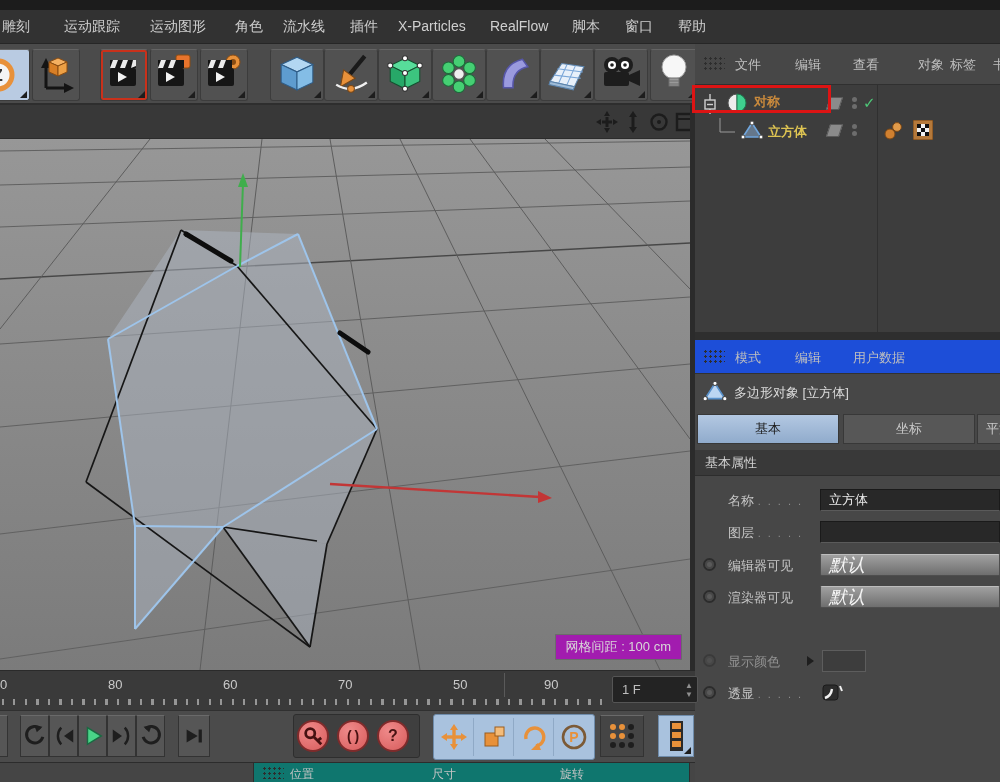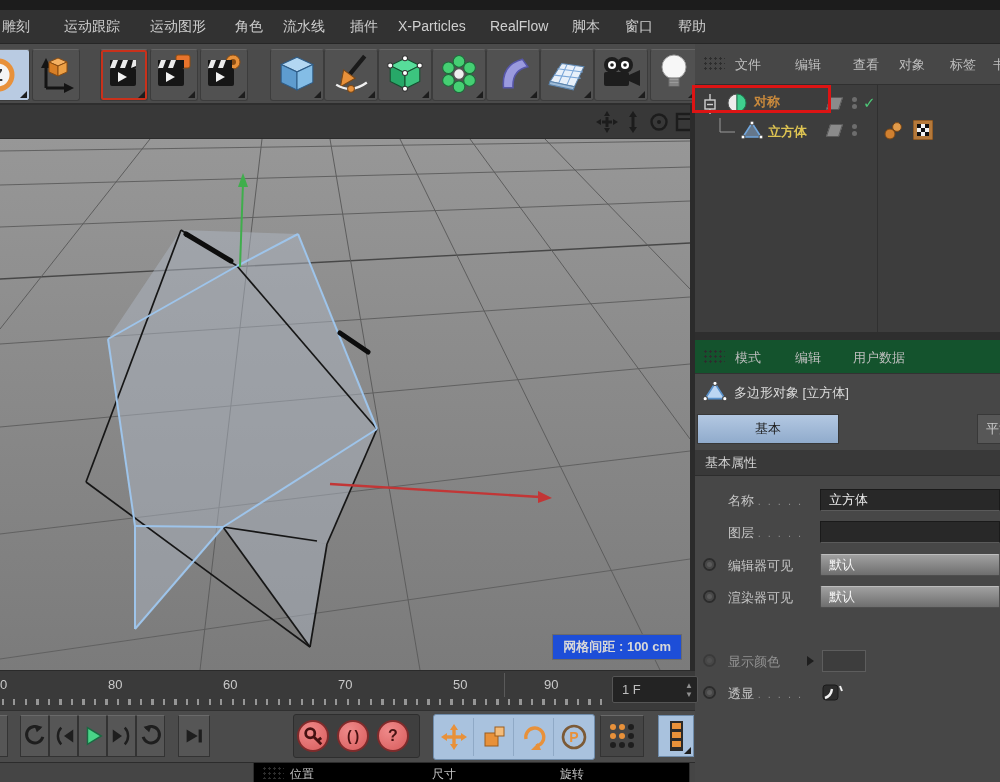--- a/index.html
+++ b/index.html
@@ -14,50 +14,50 @@
   
   .toolbar{left:0;top:44px;width:1000px;height:61px;background:#4b4b4b;border-bottom:2px solid #2e2e2e;}
   .tbtn{position:absolute;top:5px;height:52px;background:#515151;border:1px solid #3c3c3c;
         border-top-color:#646464;border-radius:3px;display:flex;align-items:center;justify-content:center;overflow:hidden;}
   .fly::after{content:"";position:absolute;right:2px;bottom:2px;border-left:7px solid transparent;border-bottom:7px solid #1d1d1d;}
   .clap-sel{box-shadow:inset 0 0 0 2px #c9311b;}
   
   .viewport{left:0;top:105px;width:690px;height:565px;background:#7d7d7d;}
   .vp-header{position:absolute;left:0;top:0;width:690px;height:34px;background:#383838;border-bottom:1px solid #2c2c2c;}
   .vp-nav{position:absolute;top:6px;width:22px;height:22px;}
-  .grid-label{position:absolute;right:8px;bottom:10px;background:#1d4ed8;border:1px solid #6b6b6b;
-              color:#d8d8d8;font-size:13px;padding:3px 10px;font-weight:bold;}
+  .grid-label{position:absolute;right:8px;bottom:10px;background:#a21caf;border:1px solid #6b6b6b;
+              color:#d8d8d8;font-size:13px;padding:3px 10px;}
   .panel-divider{left:690px;top:105px;width:5px;height:677px;background:#2b2b2b;}
   
   .om-menubar{left:695px;top:44px;width:305px;height:41px;background:#474747;border-bottom:1px solid #303030;}
   .pmenu{position:absolute;top:12px;font-size:13px;color:#bfbfbf;white-space:nowrap;}
   .grip{position:absolute;width:22px;height:16px;
         background-image:radial-gradient(#2d2d2d 1.2px,transparent 1.3px);background-size:5px 5px;}
   .om-body{left:695px;top:85px;width:305px;height:247px;background:#3d3d3d;}
   .om-coldiv{position:absolute;left:182px;top:0;width:1px;height:247px;background:#303030;}
   .om-name{position:absolute;font-size:13px;font-weight:bold;white-space:nowrap;}
   .layer-ico{position:absolute;width:13px;height:13px;background:#8b8b8b;transform:skewX(-18deg);border:1px solid #5a5a5a;}
   .vis-dots{position:absolute;width:6px;height:15px;}
   .vis-dots i{display:block;width:5px;height:5px;border-radius:50%;background:#6d6d6d;margin:2px 0;}
   .splitter{left:695px;top:332px;width:305px;height:8px;background:#2e2e2e;}
-  .am-menubar{left:695px;top:340px;width:305px;height:34px;background:#14532d;border-bottom:1px solid #323232;}
+  .am-menubar{left:695px;top:340px;width:305px;height:34px;background:#1d4ed8;border-bottom:1px solid #323232;}
   .am-body{left:695px;top:374px;width:305px;height:408px;background:#474747;}
   .am-title{position:absolute;left:39px;top:10px;color:#dcdcdc;font-size:13px;white-space:nowrap;}
   .tab{position:absolute;top:40px;height:30px;font-size:13px;display:flex;align-items:center;justify-content:center;
        background:#575757;color:#c9c9c9;border:1px solid #383838;}
   .tab.sel{background:linear-gradient(#b3c8e2,#90abcc);color:#1d1d1d;}
   .section-bar{position:absolute;left:0;top:76px;width:305px;height:26px;background:#393939;border-bottom:1px solid #2d2d2d;
                color:#d2d2d2;font-size:13px;display:flex;align-items:center;padding-left:10px;}
   .arow{position:absolute;left:0;width:305px;height:26px;}
   .alabel{position:absolute;left:33px;top:5px;font-size:13px;color:#c6c6c6;white-space:nowrap;}
   .aleader{color:#8d8d8d;letter-spacing:2px;font-size:11px;}
   .acirc{position:absolute;left:8px;top:6px;width:13px;height:13px;border-radius:50%;border:2px solid #2c2c2c;background:#5a5a5a;box-shadow:inset 0 0 0 2px #474747;}
   .dd{position:absolute;left:125px;top:2px;width:180px;height:22px;background:linear-gradient(#a0a0a0,#6e6e6e);
-      border:1px solid #4e4e4e;border-top-color:#bdbdbd;border-radius:2px;color:#f4f4f4;font-size:13px;
-      display:flex;align-items:center;padding-left:8px;}
+      border:1px solid #4e4e4e;border-top-color:#bdbdbd;border-radius:2px;color:#f4f4f4;font-size:18px;
+      display:flex;align-items:center;padding-left:8px;font-style:italic;}
   .tin{position:absolute;left:125px;top:2px;width:180px;height:22px;background:#282828;border:1px solid #1a1a1a;
        border-bottom-color:#5a5a5a;color:#e9e9e9;font-size:13px;display:flex;align-items:center;padding-left:8px;}
   .dim{color:#929292;}
   
   .red-rect{left:692px;top:85px;width:139px;height:28px;border:3px solid #dd1414;z-index:60;}
   
   .timeline{left:0;top:670px;width:695px;height:40px;background:#3a3a3a;border-top:1px solid #2a2a2a;}
   .tick-label{position:absolute;top:6px;font-size:13px;color:#c9c9c9;}
   .ruler-ticks{position:absolute;left:2px;top:28px;width:606px;height:6px;
         background:repeating-linear-gradient(90deg,#969696 0 2px,transparent 2px 11.5px);}
@@ -69,21 +69,21 @@
   .pbtn{position:absolute;top:4px;width:29px;height:42px;background:#565656;border:1px solid #333;
         border-top-color:#6a6a6a;display:flex;align-items:center;justify-content:center;}
   .inset{position:absolute;top:3px;height:44px;background:#3f3f3f;border:1px solid #2e2e2e;border-radius:3px;}
   .redcirc{position:absolute;top:5px;width:32px;height:32px;border-radius:50%;
         background:radial-gradient(circle at 35% 30%,#ef8a8a,#d85c5c);border:2px solid #7e2b2b;
         display:flex;align-items:center;justify-content:center;color:#471111;font-weight:bold;}
   .bluebox{position:absolute;top:3px;height:46px;background:#a9c2de;border:1px solid #6f8cab;border-radius:3px;}
   .bcell{position:absolute;top:3px;width:40px;height:38px;display:flex;align-items:center;justify-content:center;border-right:1px solid #8fa9c6;}
   
   .coordbar{left:0;top:762px;width:695px;height:20px;background:#454545;border-top:1px solid #2c2c2c;}
-  .cb-seg{position:absolute;left:253px;top:0;width:437px;height:20px;background:#000000;border-left:1px solid #2e2e2e;border-right:1px solid #2e2e2e;text-align:center;}
+  .cb-seg{position:absolute;left:253px;top:0;width:437px;height:20px;background:#0f766e;border-left:1px solid #2e2e2e;border-right:1px solid #2e2e2e;text-align:center;}
   .cb-h{position:absolute;top:3px;font-size:12px;color:#c4c4c4;}
   .check{color:#4ec878;font-weight:bold;font-size:15px;}
 </style>
 </head>
 <body>
 
 <div class="app">
 
   <div class="abs topstrip"></div>
   <div class="abs menubar">
@@ -360,21 +360,21 @@
 
     <div class="grid-label">网格间距 : 100 cm</div>
   </div>
   <div class="abs panel-divider"></div>
 
   <div class="abs om-menubar">
     <span class="grip" style="left:8px;top:12px"></span>
     <span class="pmenu" style="left:40px">文件</span>
     <span class="pmenu" style="left:100px">编辑</span>
     <span class="pmenu" style="left:158px">查看</span>
-    <span class="pmenu" style="left:204px">对象</span>
+    <span class="pmenu" style="left:223px">对象</span>
     <span class="pmenu" style="left:255px">标签</span>
     <span class="pmenu" style="left:298px">书签</span>
   </div>
   <div class="abs om-body">
     <div class="om-coldiv"></div>
 
     <div style="position:absolute;left:0;top:6px;width:305px;height:26px;">
       <span style="position:absolute;left:6px;top:3px;">
         <svg width="18" height="20" viewBox="0 0 18 20">
             <rect x="4" y="6" width="10" height="9" fill="none" stroke="#cfcfcf" stroke-width="1.4"></rect>
@@ -454,20 +454,21 @@
       <svg width="24" height="22" viewBox="0 0 22 20">
           <polygon points="11,3 20,17 2,17" fill="#bcd6f2" stroke="#5a92cc" stroke-width="1.6"></polygon>
           <circle cx="11" cy="3" r="2" fill="#fff" stroke="#444"></circle>
           <circle cx="2" cy="17" r="2" fill="#fff" stroke="#444"></circle>
           <circle cx="20" cy="17" r="2" fill="#fff" stroke="#444"></circle>
         </svg>
     </span>
     <span class="am-title">多边形对象 [立方体]</span>
 
     <div class="tab sel" style="left:2px;width:142px;">基本</div>
+    <div class="tab" style="left:148px;width:132px;">坐标</div>
     <div class="tab" style="left:282px;width:90px;justify-content:flex-start;padding-left:8px;">平滑着色</div>
 
     <div class="section-bar">
         <span>基本属性</span>
       </div>
 
     <div class="arow" style="top:113px;">
       <span class="alabel"><span>名称</span> <span class="aleader">. . . . .</span></span>
       <span class="tin">立方体</span>
     </div>

